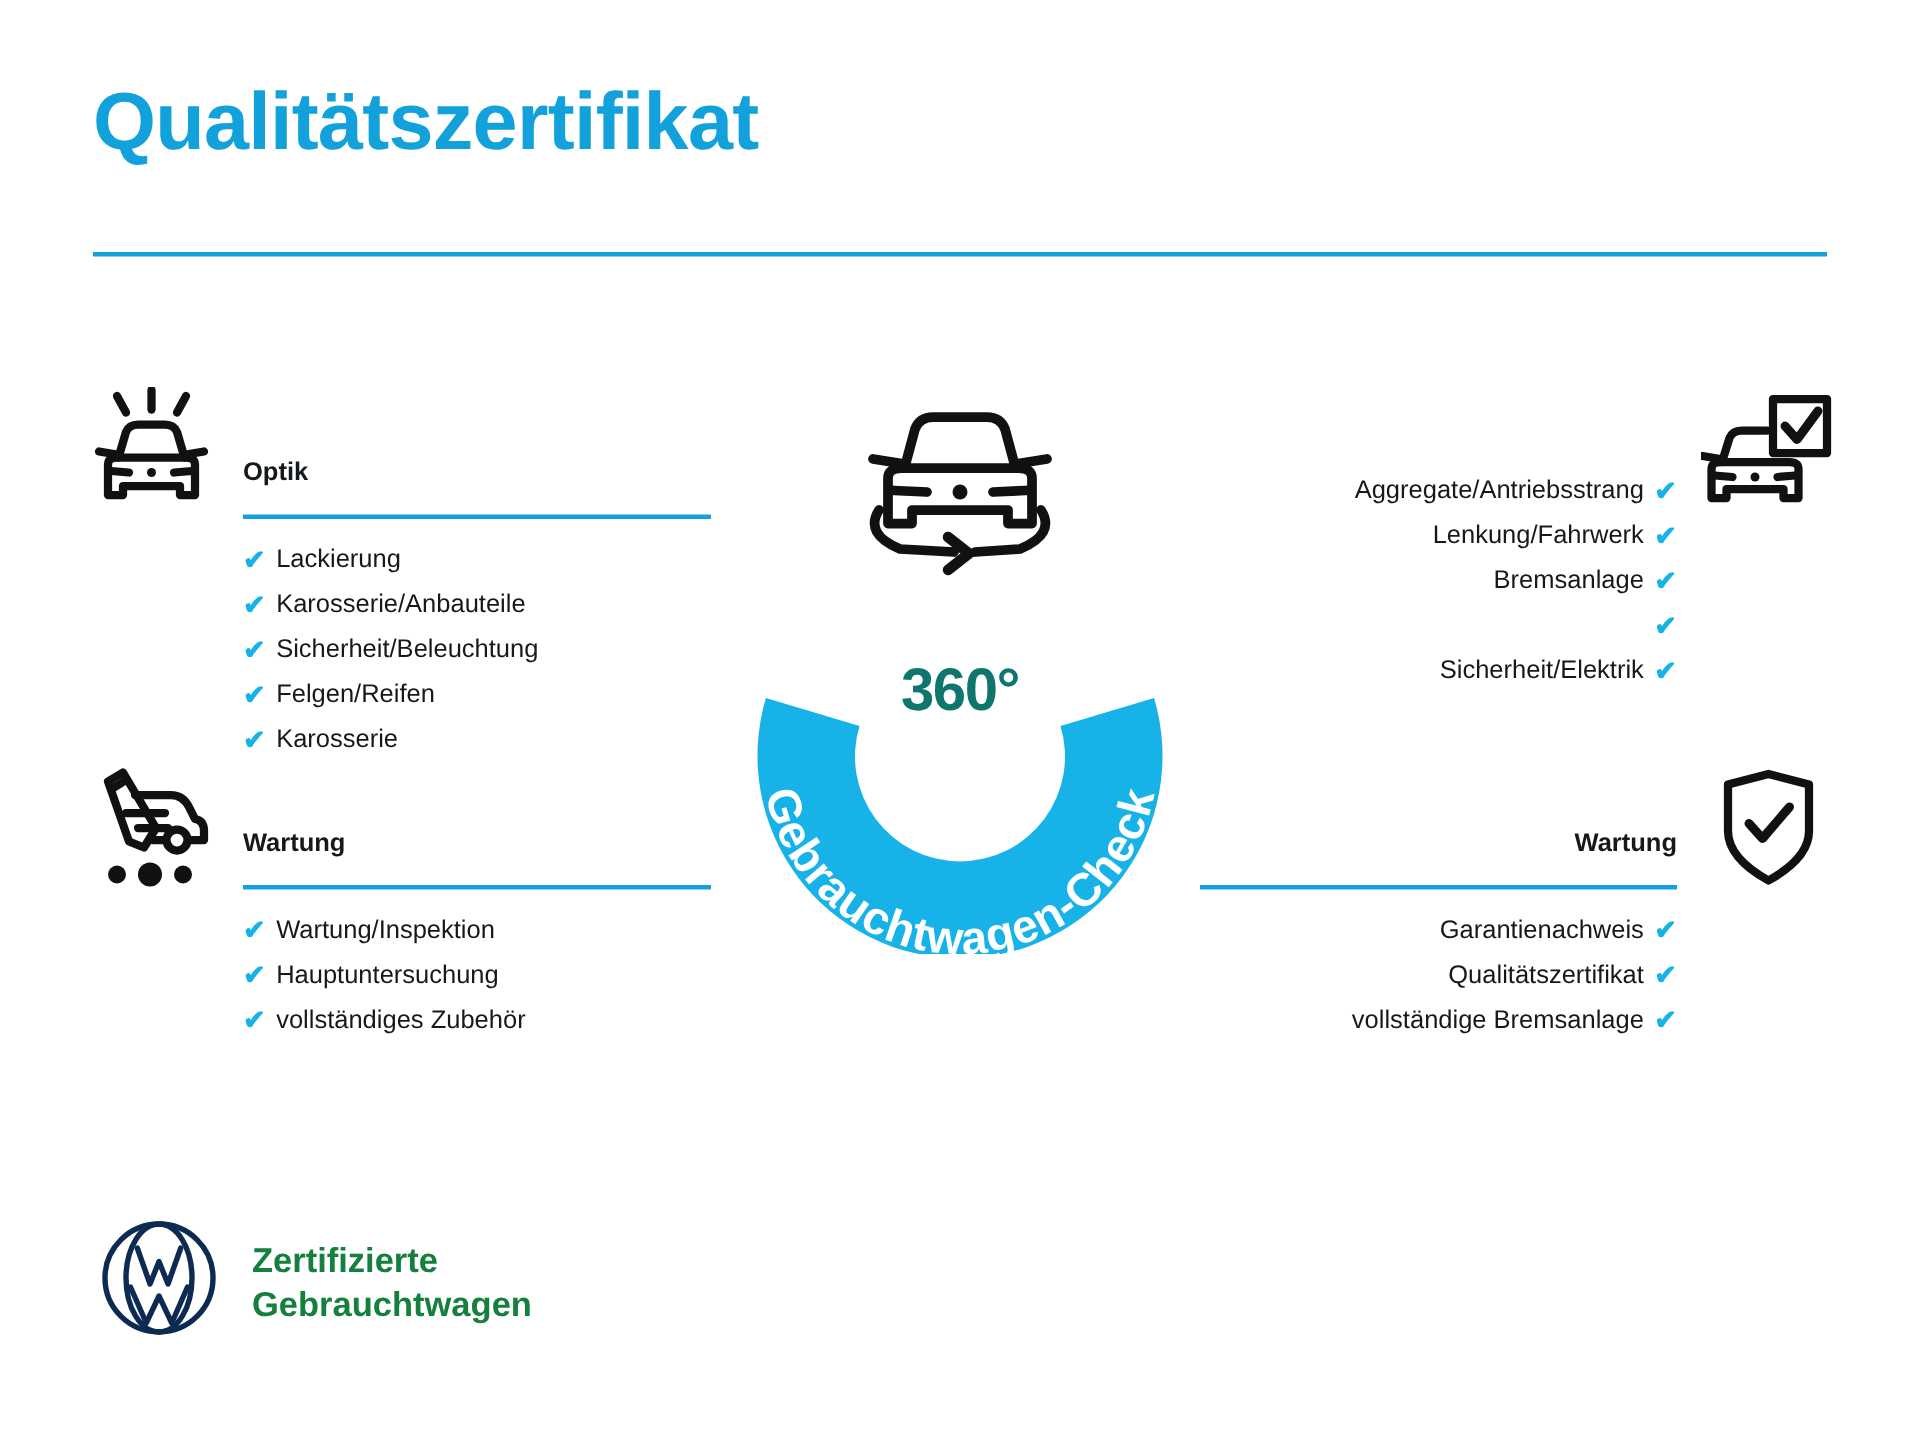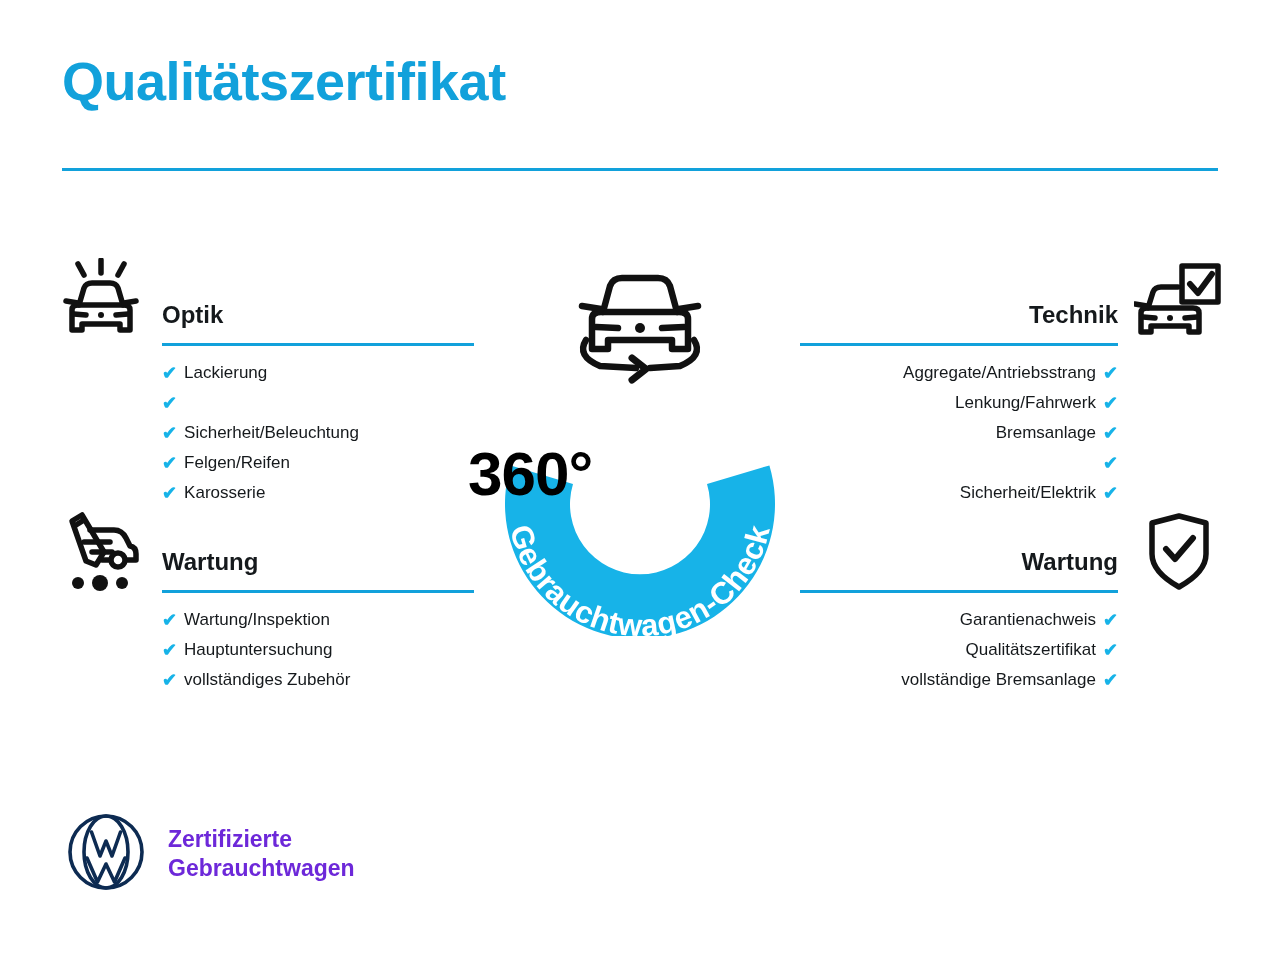--- a/index.html
+++ b/index.html
@@ -39,21 +39,21 @@
 
   
   .panel {
     position: absolute;
   }
   .panel-head {
     position: relative;
     height: 46px;
   }
   .panel-title {
-    font-size: 24px;
+    font-size: 17px;
     font-weight: bold;
     color: #15191c;
     line-height: 30px;
     white-space: nowrap;
   }
   .panel-rule {
     position: absolute;
     left: 0;
     right: 0;
     bottom: 0;
@@ -113,40 +113,40 @@
     left: 468px;
     top: 252px;
     width: 344px;
     height: 384px;
   }
   #badge-center-text {
     position: absolute;
     left: 0;
     top: 186px;
     width: 344px;
-    text-align: left;
-    font-size: 62px;
-    font-weight: bold;
-    color: #000000;
+    text-align: center;
+    font-size: 40px;
+    font-weight: bold;
+    color: #0f766e;
     letter-spacing: -1px;
   }
 
   
   #footer-logo {
     position: absolute;
     left: 66px;
     top: 812px;
     display: flex;
     align-items: center;
   }
   #footer-logo-text {
     margin-left: 22px;
     font-size: 23px;
     font-weight: bold;
-    color: #6d28d9;
+    color: #15803d;
     line-height: 29px;
     white-space: pre-line;
   }
 </style>
 </head>
 <body>
 
 <div id="page-title">Qualitätszertifikat</div>
 <div id="title-rule"></div>
 
@@ -248,20 +248,21 @@
     <div class="panel-title">Optik</div>
     <div class="panel-rule"></div>
   </div>
   <ul class="panel-list">
     <li>
         <span class="check">✔</span>
         <span>Lackierung</span>
       </li>
     <li>
         <span class="check">✔</span>
+        <span>Karosserie/Anbauteile</span>
       </li>
     <li>
         <span class="check">✔</span>
         <span>Sicherheit/Beleuchtung</span>
       </li>
     <li>
         <span class="check">✔</span>
         <span>Felgen/Reifen</span>
       </li>
     <li>
@@ -286,24 +287,20 @@
         <span>Hauptuntersuchung</span>
       </li>
     <li>
         <span class="check">✔</span>
         <span>vollständiges Zubehör</span>
       </li>
   </ul>
 </div>
 
 <div class="panel right" id="panel-technik">
-  <div class="panel-head">
-    <div class="panel-title">Technik</div>
-    <div class="panel-rule"></div>
-  </div>
   <ul class="panel-list">
     <li>
         <span>Aggregate/Antriebsstrang</span>
         <span class="check">✔</span>
       </li>
     <li>
         <span>Lenkung/Fahrwerk</span>
         <span class="check">✔</span>
       </li>
     <li>

